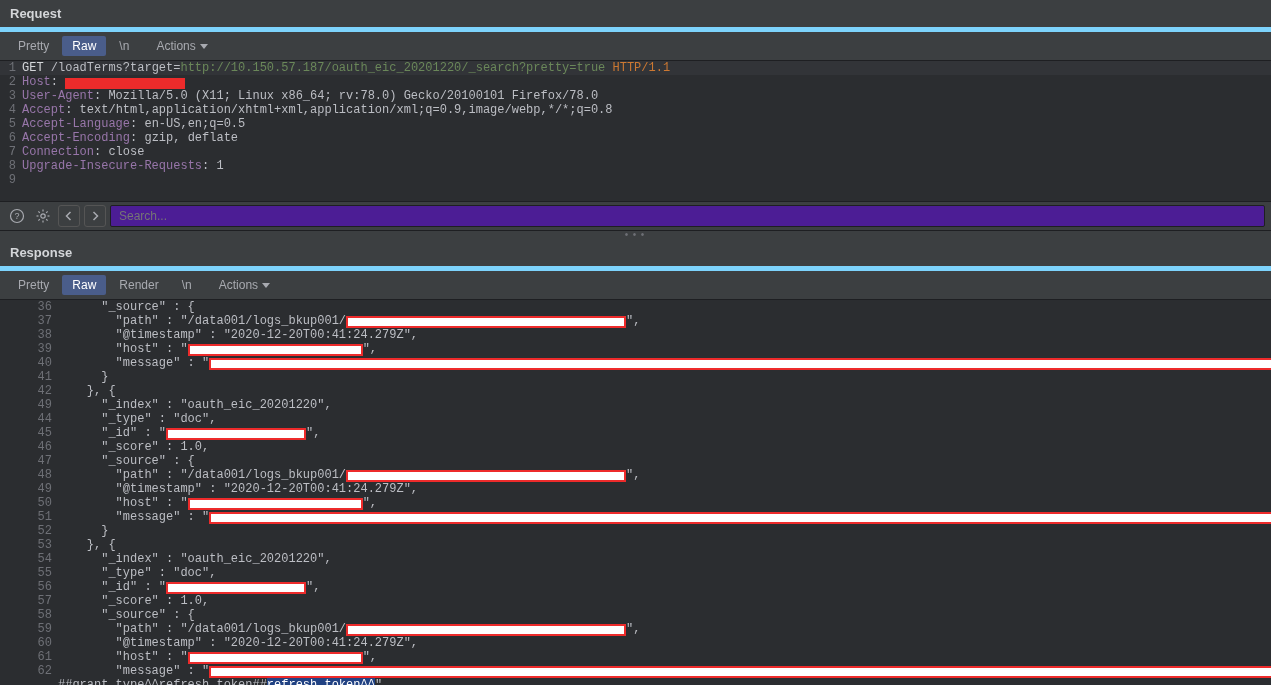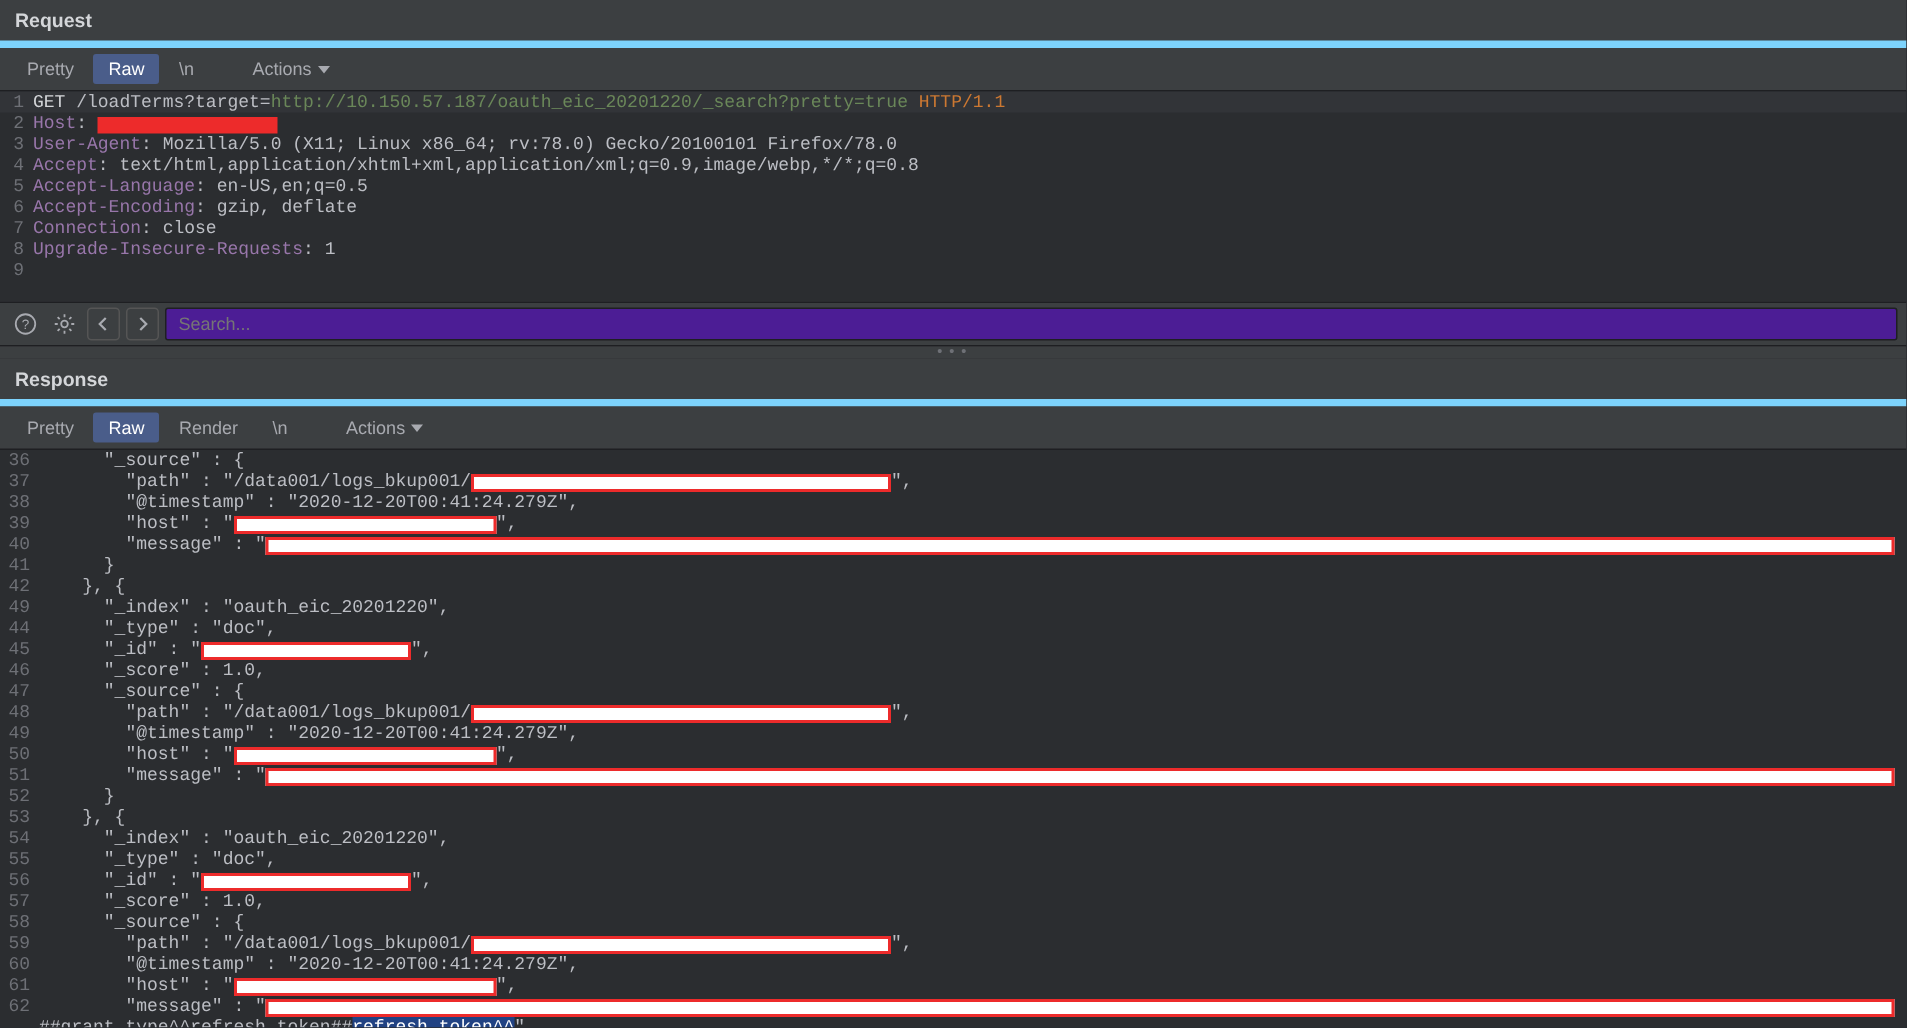--- a/index.html
+++ b/index.html
@@ -43,21 +43,21 @@
     background: #4a5d8a;
     color: #fff;
   }
   .actions-btn {
     display: flex;
     align-items: center;
     gap: 4px;
     padding: 3px 8px;
     color: #a8aab0;
     cursor: pointer;
-    margin-left: 18px;
+    margin-left: 6px;
   }
   .chevron-down {
     width: 0; height: 0;
     border-left: 4px solid transparent;
     border-right: 4px solid transparent;
     border-top: 5px solid #a8aab0;
   }
   .code-area {
     background: #2b2d30;
     overflow: hidden;
@@ -218,21 +218,21 @@
   <div class="tab">Pretty</div>
   <div class="tab active">Raw</div>
   <div class="tab">Render</div>
   <div class="tab">\n</div>
   <div class="actions-btn">
     <span>Actions</span>
     <span class="chevron-down"></span>
   </div>
 </div>
 
-<div class="code-area" style="flex:1;">
+<div class="code-area" style="flex:1;margin-left:32px;">
   <div class="line"><span class="ln-wide">36</span><span class="code-content">      "_source" : {</span></div>
   <div class="line"><span class="ln-wide">37</span><span class="code-content"><span>        "path" : "/data001/logs_bkup001/</span><span class="redact-outline" style="width:280px;"></span><span>",</span></span></div>
   <div class="line"><span class="ln-wide">38</span><span class="code-content">        "@timestamp" : "2020-12-20T00:41:24.279Z",</span></div>
   <div class="line"><span class="ln-wide">39</span><span class="code-content"><span>        "host" : "</span><span class="redact-outline" style="width:175px;"></span><span>",</span></span></div>
   <div class="line"><span class="ln-wide">40</span><span class="code-content"><span>        "message" : "</span><span class="redact-outline" style="width:1086px;"></span></span></div>
   <div class="line"><span class="ln-wide">41</span><span class="code-content">      }</span></div>
   <div class="line"><span class="ln-wide">42</span><span class="code-content">    }, {</span></div>
   <div class="line"><span class="ln-wide">49</span><span class="code-content">      "_index" : "oauth_eic_20201220",</span></div>
   <div class="line"><span class="ln-wide">44</span><span class="code-content">      "_type" : "doc",</span></div>
   <div class="line"><span class="ln-wide">45</span><span class="code-content"><span>      "_id" : "</span><span class="redact-outline" style="width:140px;"></span><span>",</span></span></div>

